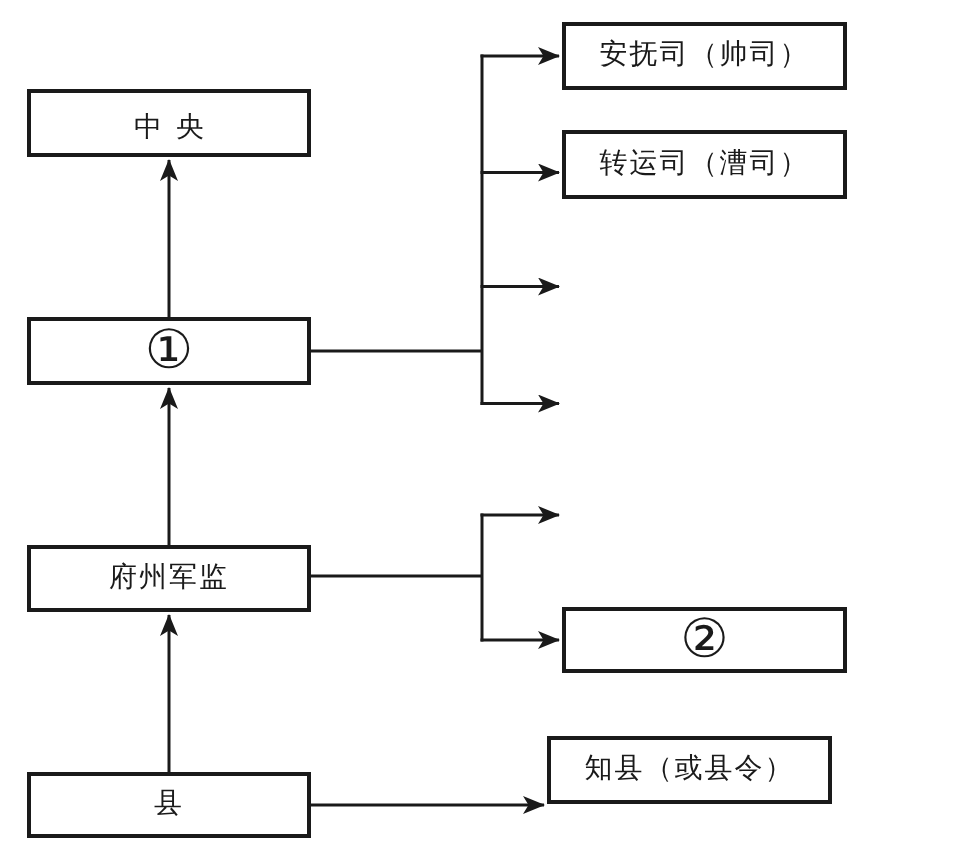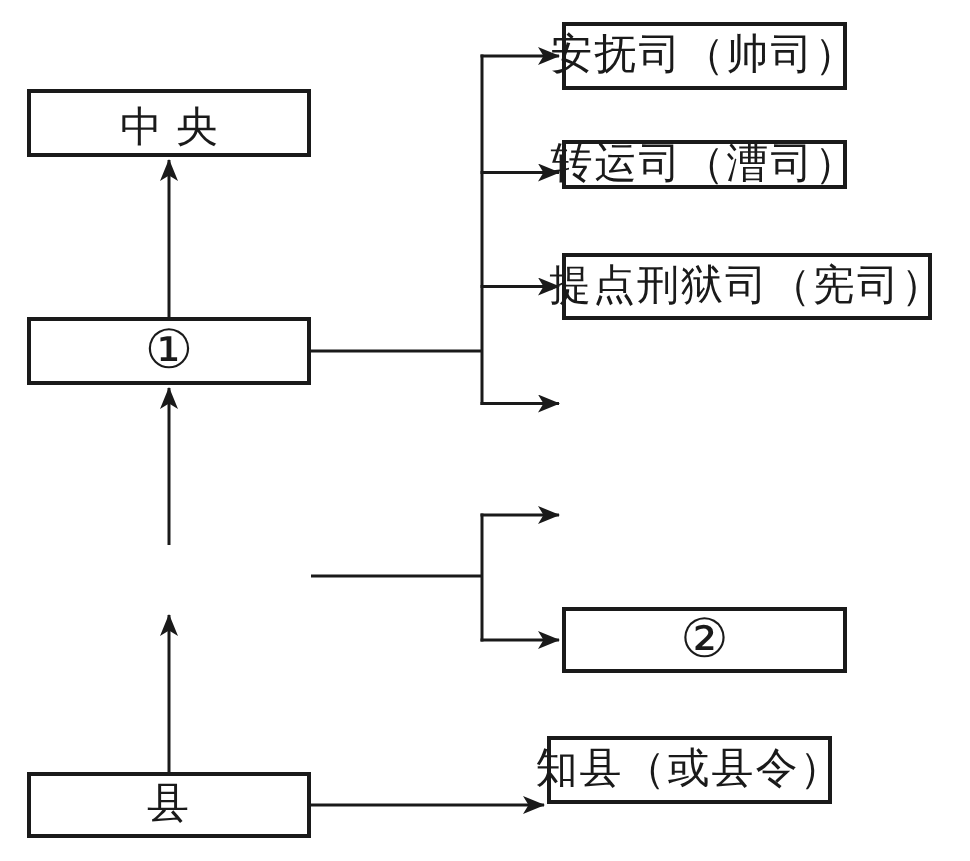--- a/index.html
+++ b/index.html
@@ -25,21 +25,21 @@
     position: absolute;
     box-sizing: border-box;
     border: 4px solid #1a1a1a;
     background: #ffffff;
     display: flex;
     align-items: center;
     justify-content: center;
     z-index: 1;
   }
   .node .label {
-    font-size: 42px;
+    font-size: 28px;
     line-height: 1;
     color: #1a1a1a;
     letter-spacing: 2px;
     white-space: nowrap;
     padding-bottom: 4px;
   }
   .node .label.wide-space {
     letter-spacing: 14px;
     padding-left: 14px; 
     margin-top: 11px;
@@ -85,36 +85,36 @@
   </svg>
 
   <div class="node" style="left:27px; top:89px; width:284px; height:68px;">
     <span class="label wide-space">中央</span>
   </div>
 
   <div class="node" style="left:27px; top:317px; width:284px; height:68px;">
     <span class="label circled-digit">①</span>
   </div>
 
+  <div class="node" style="left:27px; top:545px; width:284px; height:67px;">
+    <span class="label">府州军监</span>
+  </div>
 
   <div class="node" style="left:27px; top:772px; width:284px; height:66px;">
     <span class="label">县</span>
   </div>
 
   <div class="node" style="left:562px; top:22px; width:285px; height:68px;">
     <span class="label">安抚司（帅司）</span>
   </div>
 
-  <div class="node" style="left:562px; top:140px; width:285px; height:49px;">
+  <div class="node" style="left:562px; top:130px; width:285px; height:69px;">
     <span class="label">转运司（漕司）</span>
   </div>
 
-  <div class="node" style="left:562px; top:253px; width:370px; height:67px;">
-    <span class="label">提点刑狱司（宪司）</span>
-  </div>
 
 
 
   <div class="node" style="left:562px; top:607px; width:285px; height:66px;">
     <span class="label circled-digit">②</span>
   </div>
 
   <div class="node" style="left:547px; top:736px; width:285px; height:68px;">
     <span class="label">知县（或县令）</span>
   </div>

